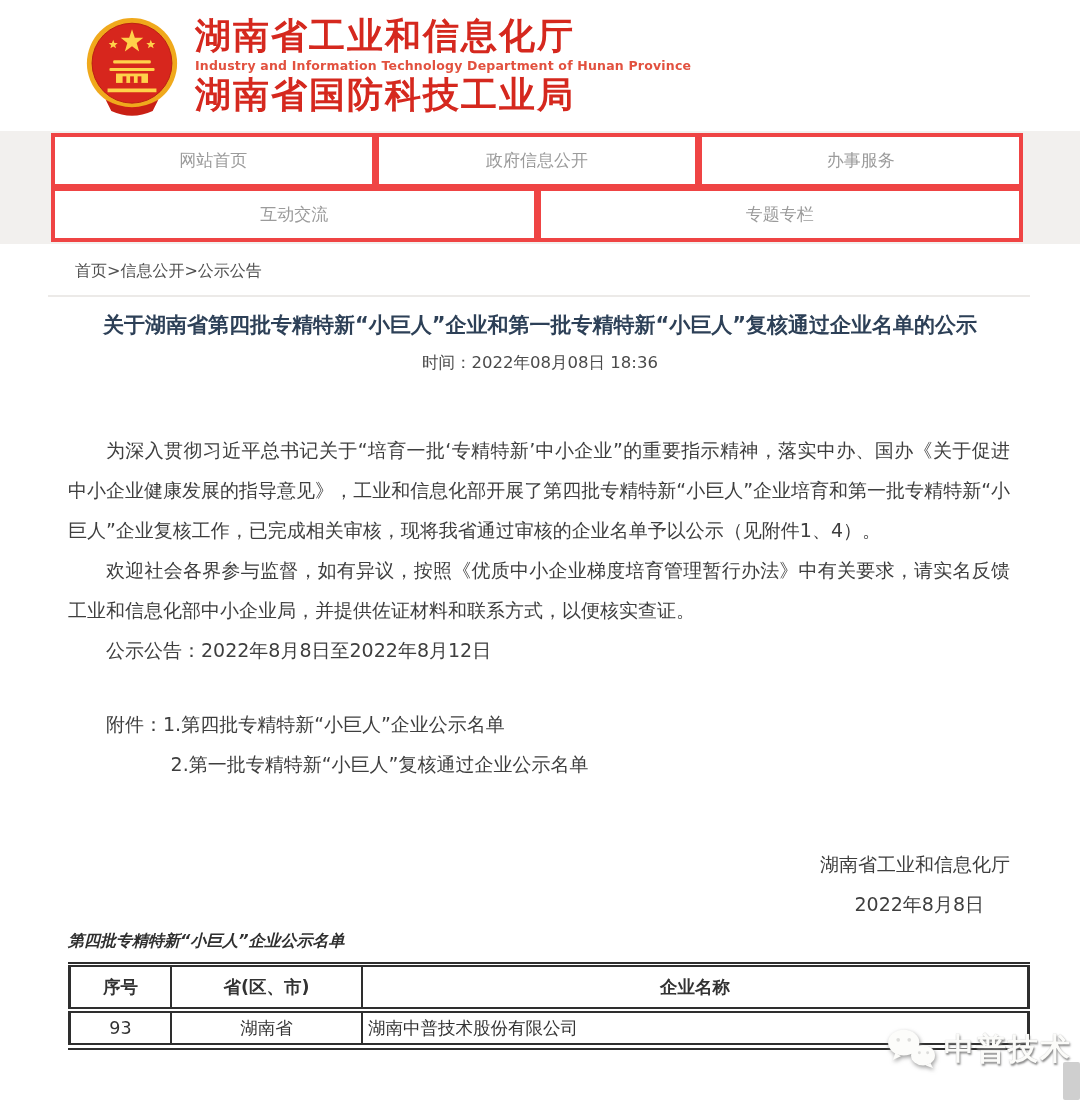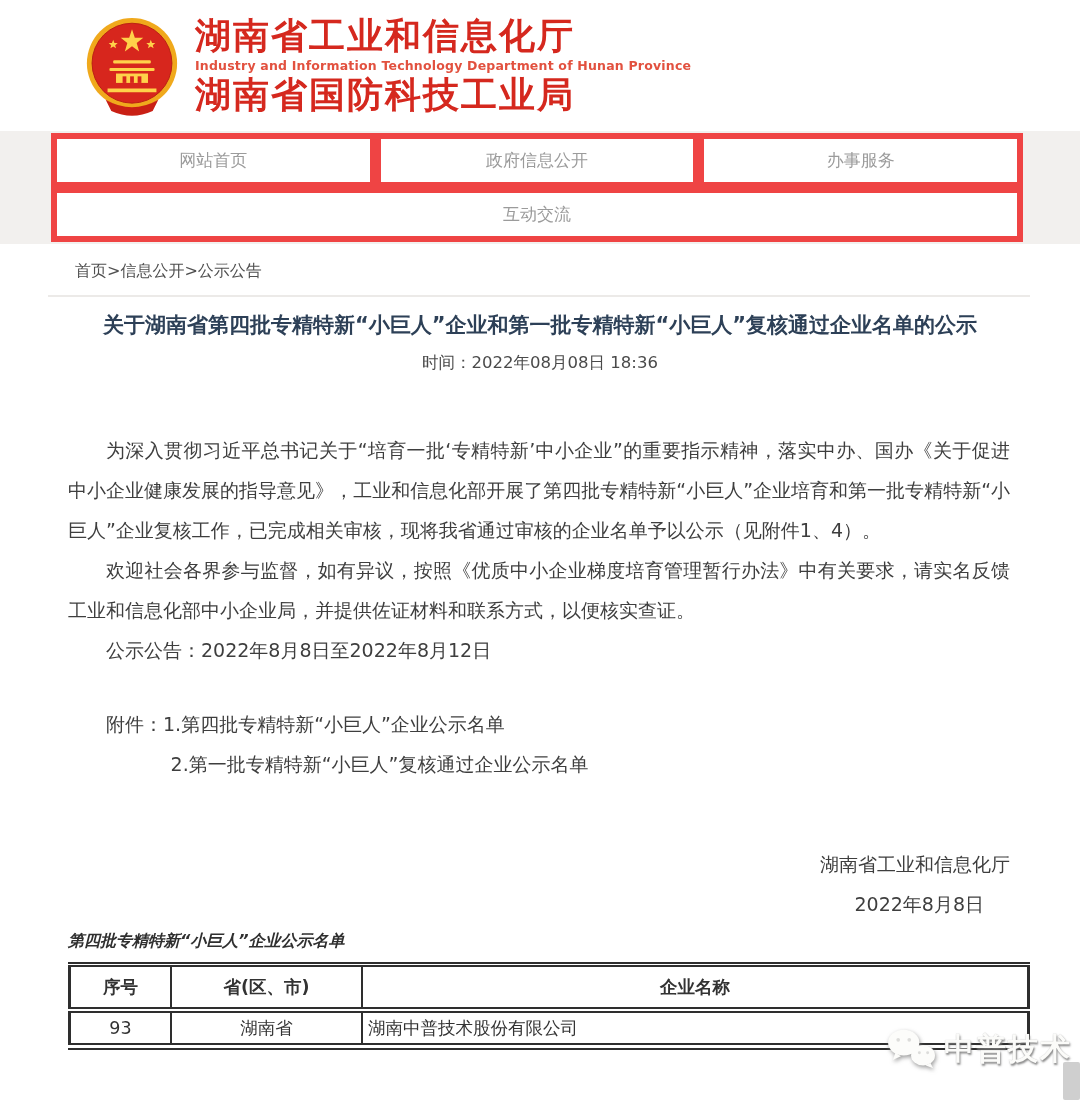--- a/index.html
+++ b/index.html
@@ -23,21 +23,21 @@
     letter-spacing:2px;line-height:42px;white-space:nowrap;
   }
   .org-en{
     color:#e2513f;font-size:12.5px;font-weight:600;
     line-height:17px;white-space:nowrap;letter-spacing:0.2px;
   }
   
   .nav-band{background:#f2f0ee;padding:2px 57px 2px 51px;}
   .nav-row{display:flex;}
   .nav-cell{
-    background:#ffffff;border:6px solid #ef4444;
+    background:#ffffff;border:4px solid #ef4444;
     height:55px;display:flex;align-items:center;justify-content:center;
     color:#9b9b9b;font-size:17px;cursor:pointer;box-sizing:border-box;
   }
   .nav-row .nav-cell + .nav-cell{margin-left:-1px;}
   .nav-row2 .nav-cell{margin-top:-1px;}
   .nav-row1 .nav-cell{flex:1;}
   .nav-row2 .nav-cell{flex:1;}
   
   .breadcrumb-row{
     padding:17px 0 13px 75px;
@@ -143,20 +143,21 @@
 </div>
 
 <div class="nav-band">
   <div class="nav-row nav-row1">
     <div class="nav-cell">网站首页</div>
     <div class="nav-cell">政府信息公开</div>
     <div class="nav-cell">办事服务</div>
   </div>
   <div class="nav-row nav-row2">
     <div class="nav-cell">互动交流</div>
+    <div class="nav-cell">专题专栏</div>
   </div>
 </div>
 
 <div class="breadcrumb-row">
   <span>首页&gt;信息公开&gt;公示公告</span>
 </div>
 <hr class="content-divider">
 
 <div class="article-title">关于湖南省第四批专精特新“小巨人”企业和第一批专精特新“小巨人”复核通过企业名单的公示</div>
 <div class="article-time">时间：2022年08月08日 18:36</div>

